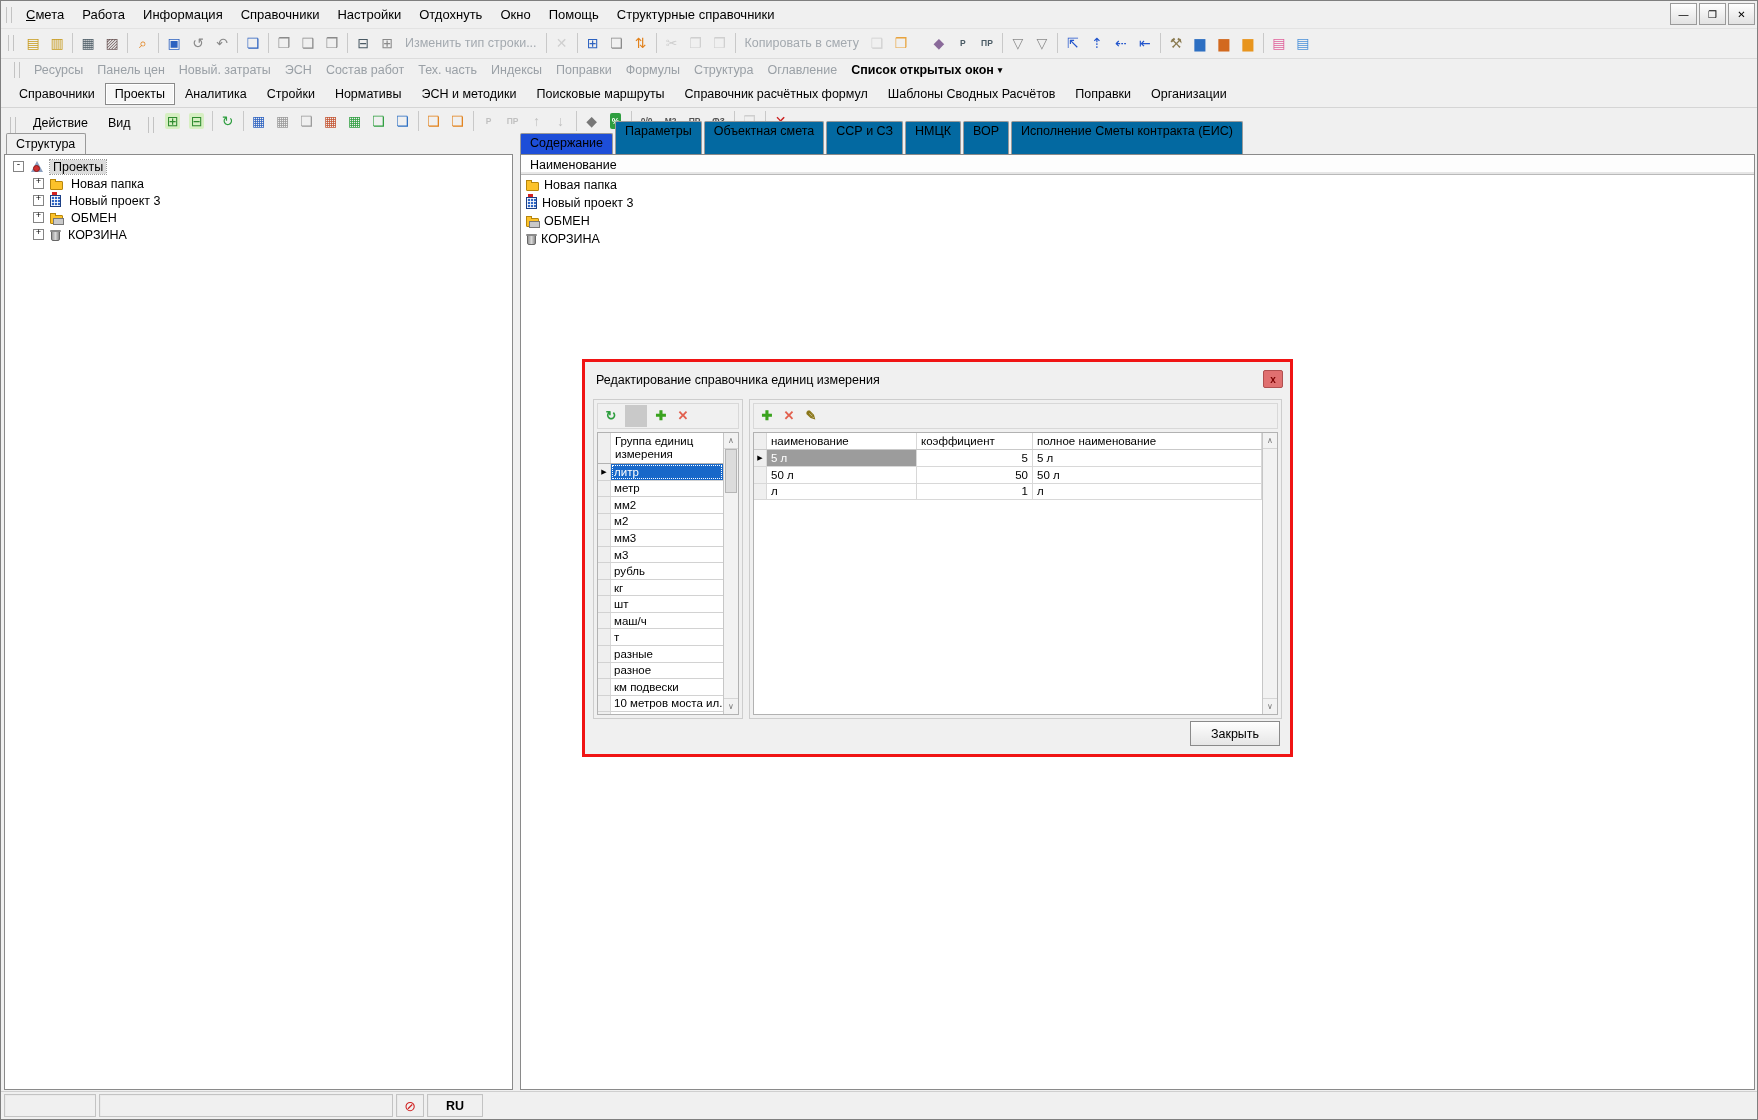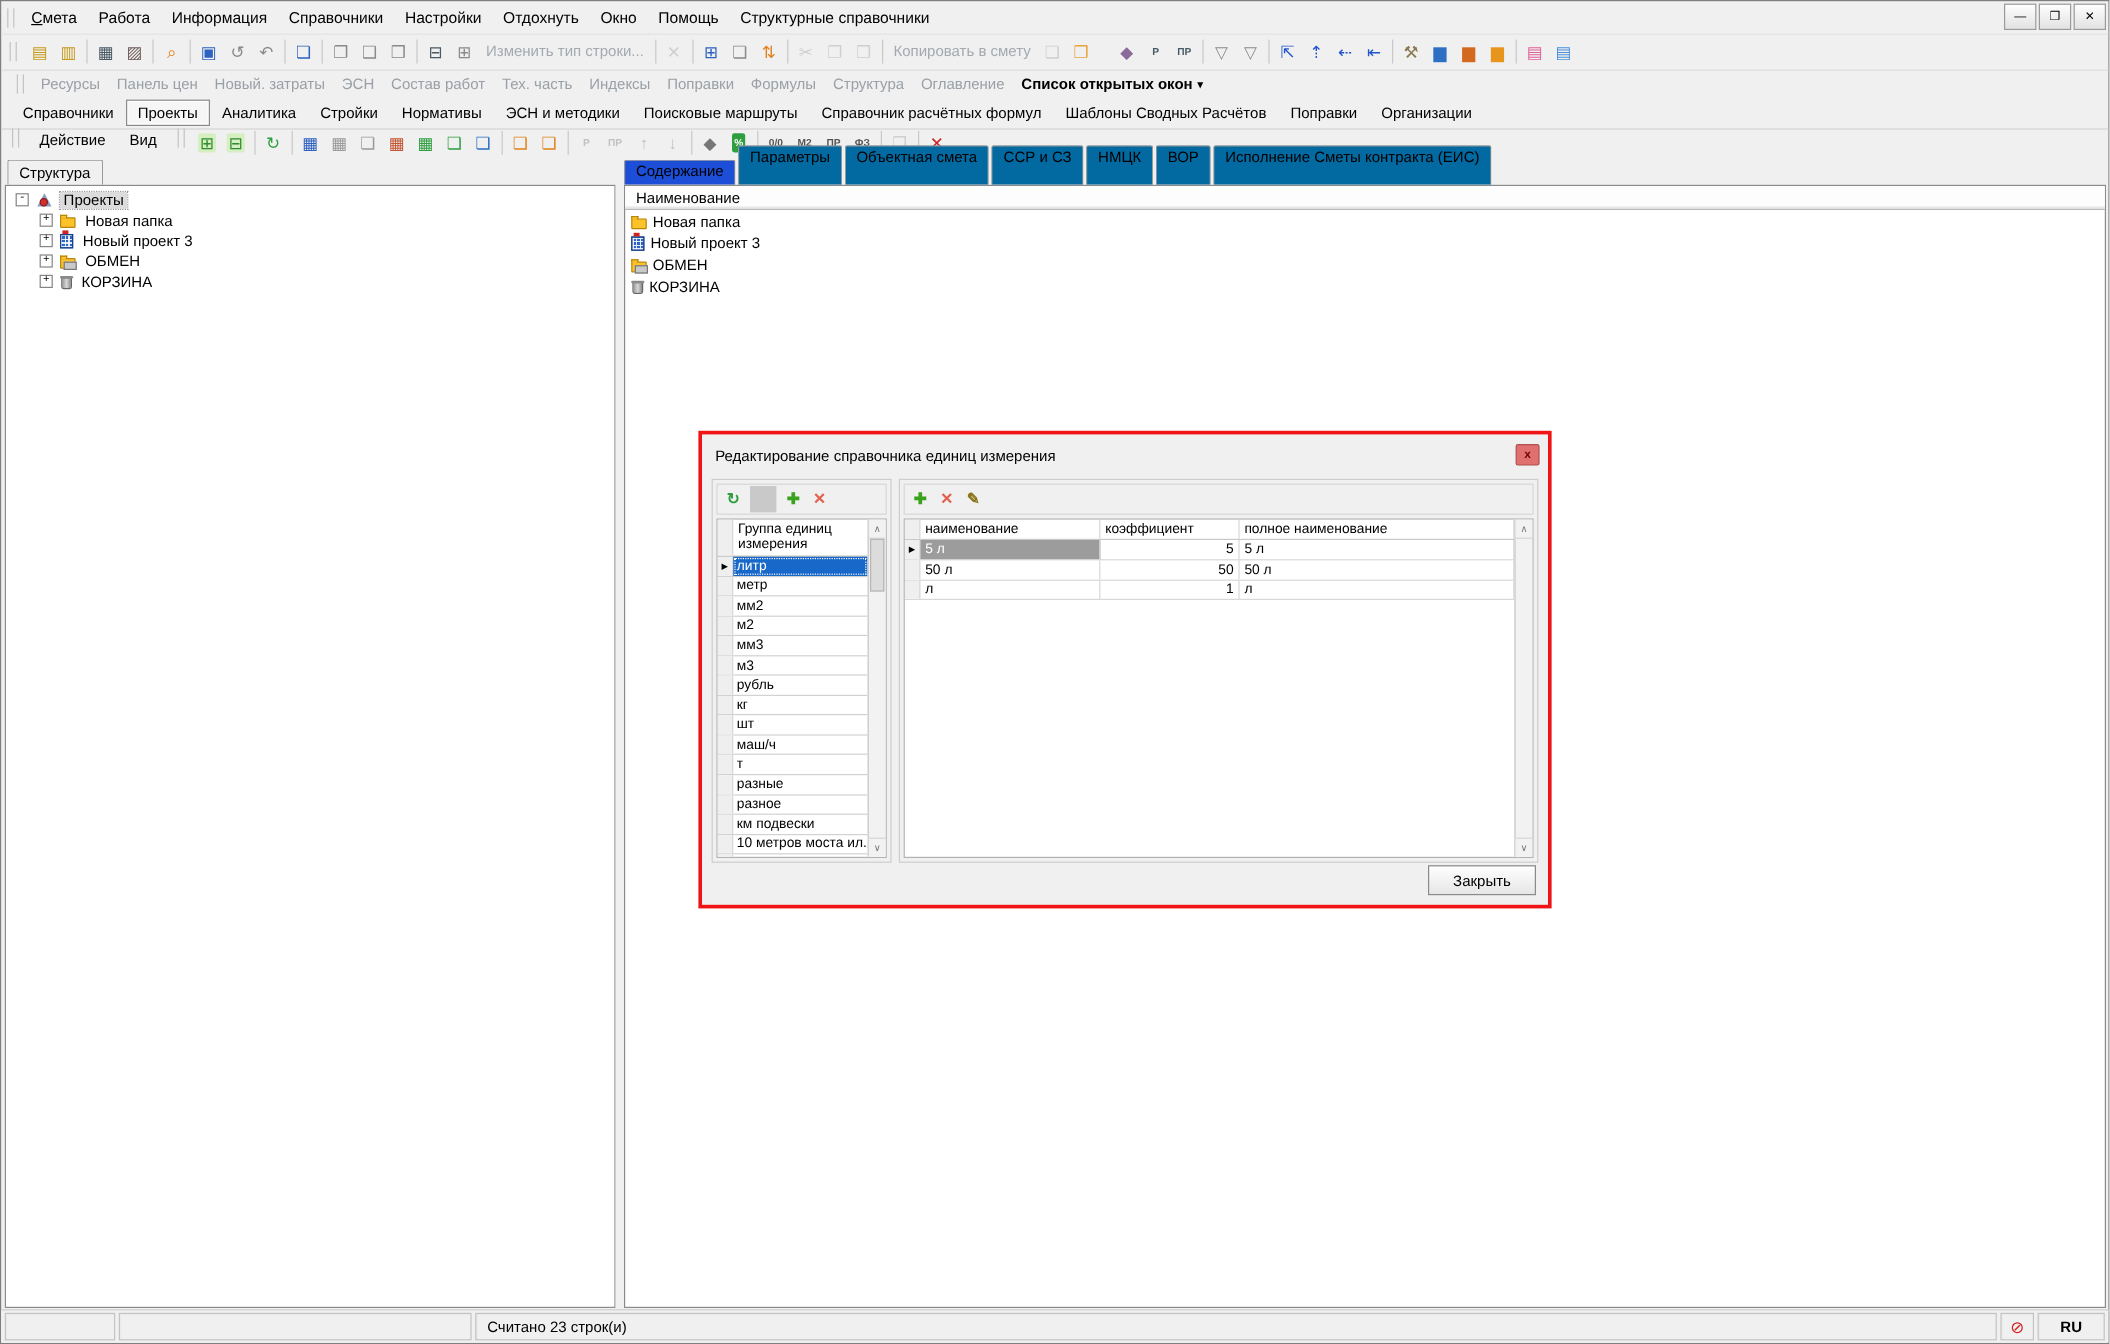--- a/index.html
+++ b/index.html
@@ -30,21 +30,21 @@
   .panelbar{position:absolute;top:57px;left:0;right:0;height:23px;display:flex;align-items:center;padding-left:8px}
   .pb-item{color:#9aa0a6;font-size:12.5px;padding:2px 7px;white-space:nowrap;display:flex;align-items:center;gap:4px}
   .pb-item.on{color:#000;font-weight:bold}
   .pb-item .caret{font-size:9px}
   .pb-item .caret:empty{display:none}
   
   .tabsrow{position:absolute;top:80px;left:0;right:0;height:26px;display:flex;align-items:center;padding-left:6px;gap:3px;border-bottom:1px solid #d5d5d5}
   .wtab{padding:3px 9px;font-size:12.5px;white-space:nowrap;border:1px solid transparent}
   .wtab.active{border:1px solid #8a8a8a;background:#f6f6f6;box-shadow:inset 0 0 0 1px #fff}
   
-  .actionbar{position:absolute;top:106px;left:0;right:0;height:26px;display:flex;align-items:flex-start;padding-left:4px}
+  .actionbar{position:absolute;top:106px;left:0;right:0;height:26px;display:flex;align-items:flex-end;padding-left:4px}
   .ab-menu{padding:3px 10px;font-size:12.5px}
   
   .left-panel{position:absolute;left:2px;top:132px;width:510px;bottom:29px}
   .ltab{position:absolute;left:3px;top:0;width:80px;height:21px;border:1px solid #9a9a9a;border-bottom:none;
         background:#f0f0f0;display:flex;align-items:center;padding-left:9px;font-size:12.5px;box-sizing:border-box;border-radius:2px 2px 0 0}
   .tree-box{position:absolute;left:1px;right:0;top:21px;bottom:0;background:#fff;border:1px solid #8a8a8a;padding-top:3px}
   .tree-row{display:flex;align-items:center;height:17px;padding-left:8px}
   .tree-row.child{padding-left:28px}
   .expander{width:9px;height:9px;border:1px solid #848484;background:#fff;font-size:9px;line-height:7px;text-align:center;margin-right:6px;flex:none;font-family:"Liberation Mono",monospace}
   .tlabel{padding:0 3px;font-size:12.5px;white-space:nowrap}
@@ -685,18 +685,17 @@
         </div>
       </div>
     </div>
 
     <div class="close-btn">Закрыть</div>
   </div>
 
   <div class="statusbar">
     <span class="sb-cell sb-1"></span>
     <span class="sb-cell sb-2"></span>
-    <span class="sb-cell sb-msg">Считано 23 строк(и)</span>
     <span class="sb-cell sb-ico">⊘</span>
     <span class="sb-cell sb-lang">RU</span>
   </div>
 
 </div>
 
 </body></html>

